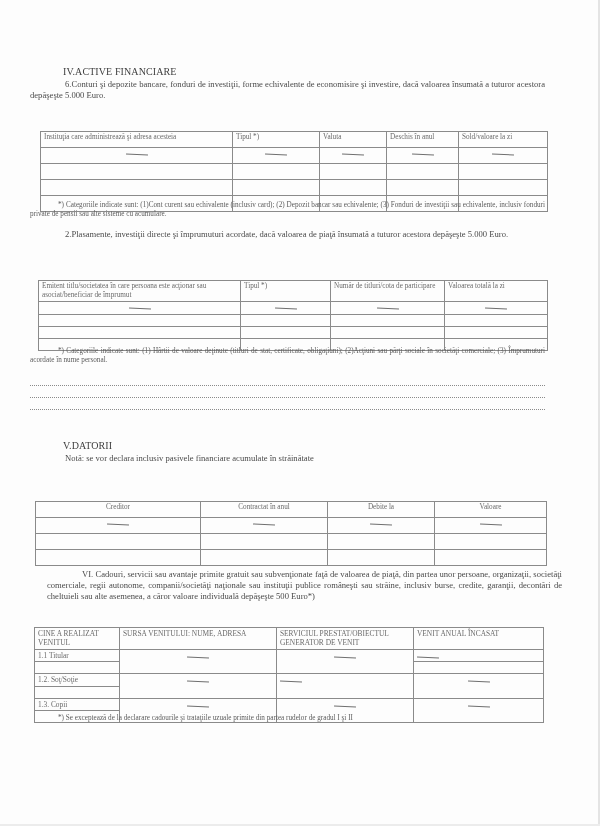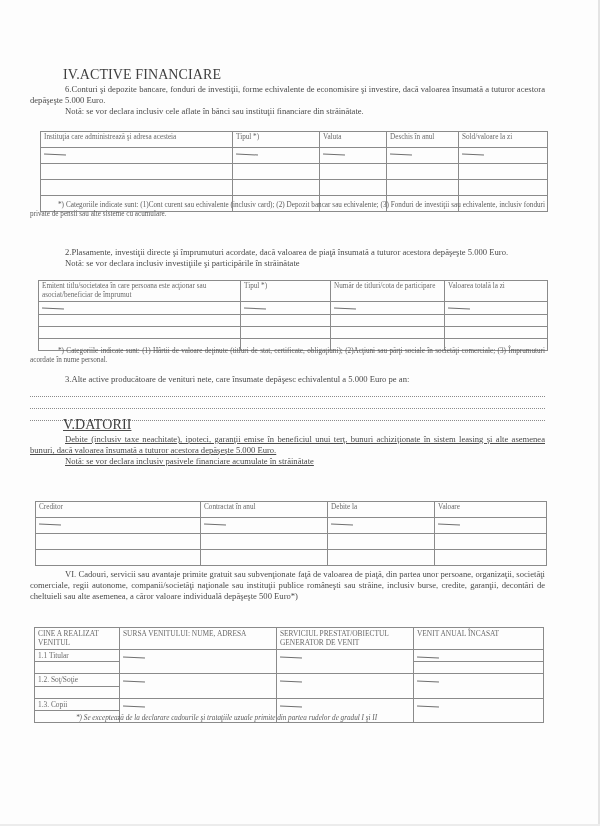--- a/index.html
+++ b/index.html
@@ -2,43 +2,42 @@
 <html><head>
   <meta charset="utf-8">
   <style>
     html, body { margin: 0; padding: 0; }
     body {
       width: 600px; height: 826px; background: #fdfdfd; position: relative; overflow: hidden;
       font-family: "Liberation Serif", serif; color: #4a4a4a; font-size: 8.6px; line-height: 1.28;
     }
     .page-edge { position: absolute; right: 0; top: 0; width: 2px; height: 826px; background: #e4e4e4; }
     .page-bottom { position: absolute; left: 0; bottom: 0; width: 600px; height: 2px; background: #ececec; }
-    .title { font-size: 14px; letter-spacing: 0.1px; margin: 0; padding-left: 33px; color: #3f3f3f; }
+    .title { font-size: 10px; letter-spacing: 0.1px; margin: 0; padding-left: 33px; color: #3f3f3f; }
     .para { margin: 0; text-align: justify; }
     .indent { text-indent: 35px; }
     .note { padding-left: 35px; margin: 0; }
     .blk { position: absolute; left: 30px; width: 515px; }
     table.form { border-collapse: collapse; width: 100%; font-size: 7.2px; color: #6a6a6a; }
     table.form td { border: 1px solid #8a8a8a; padding: 1px 3px; vertical-align: top; height: 13px; }
-    table.form td.center { }
+    table.form td.center { text-align: center; }
     .dash { display: inline-block; width: 22px; height: 1px; background: #6f6f6f; transform: rotate(3deg); margin-top: 5px; }
     .footnote { font-size: 7.2px; color: #5c5c5c; margin: 2px 0 0 0; text-align: justify; }
     .footnote.indent { text-indent: 28px; }
     .dotline { border-bottom: 1px dotted #8a8a8a; height: 11px; }
   </style>
 </head>
 <body>
 
 <div class="page-edge"></div>
 <div class="page-bottom"></div>
 
 <div class="blk" style="top:66px;">
   <p class="title">IV.ACTIVE FINANCIARE</p>
   <p class="para indent">6.Conturi şi depozite bancare, fonduri de investiţii, forme echivalente de economisire şi investire, dacă valoarea însumată a tuturor acestora depăşeşte 5.000 Euro.</p>
-  <p class="note">Notă: se vor declara inclusiv cele aflate în bănci sau instituţii financiare din străinătate.</p>
 </div>
 
 <div class="blk" style="top:131px; left:40px; width:508px;">
   <table class="form">
     <tbody>
         <tr>
       <td style="width:185px">Instituţia care administrează şi adresa acesteia</td>
       <td style="width:80px">Tipul *)</td>
       <td style="width:60px">Valuta</td>
       <td style="width:65px">Deschis în anul</td>
@@ -73,23 +72,22 @@
           <td></td>
         </tr>
   </tbody>
     </table>
 </div>
 
 <div class="blk" style="top:199px;">
   <p class="footnote indent">*) Categoriile indicate sunt: (1)Cont curent sau echivalente (inclusiv card); (2) Depozit bancar sau echivalente; (3) Fonduri de investiţii sau echivalente, inclusiv fonduri private de pensii sau alte sisteme cu acumulare.</p>
 </div>
 
-<div class="blk" style="top:247px;">
+<div class="blk" style="top:229px;">
   <p class="para indent">2.Plasamente, investiţii directe şi împrumuturi acordate, dacă valoarea de piaţă însumată a tuturor acestora depăşeşte 5.000 Euro.</p>
-  <p class="note">Notă: se vor declara inclusiv investiţiile şi participările în străinătate</p>
 </div>
 
 <div class="blk" style="top:280px; left:38px; width:510px;">
   <table class="form">
     <tbody>
         <tr>
       <td style="width:195px; height:18px;">Emitent titlu/societatea în care persoana este acţionar sau asociat/beneficiar de împrumut</td>
       <td style="width:83px">Tipul *)</td>
       <td style="width:107px">Număr de titluri/cota de participare</td>
       <td>Valoarea totală la zi</td>
@@ -120,29 +118,27 @@
         </tr>
   </tbody>
     </table>
 </div>
 
 <div class="blk" style="top:345px;">
   <p class="footnote indent">*) Categoriile indicate sunt: (1) Hârtii de valoare deţinute (titluri de stat, certificate, obligaţiuni); (2)Acţiuni sau părţi sociale în societăţi comerciale; (3) Împrumuturi acordate în nume personal.</p>
 </div>
 
 <div class="blk" style="top:374px;">
-  <p class="note" style="padding-left:35px">3.Alte active producătoare de venituri nete, care însumate depăşesc echivalentul a 5.000 Euro pe an:</p>
   <div class="dotline"></div>
   <div class="dotline"></div>
   <div class="dotline"></div>
 </div>
 
-<div class="blk" style="top:416px;text-decoration:underline;">
+<div class="blk" style="top:440px;">
   <p class="title">V.DATORII</p>
-  <p class="para indent">Debite (inclusiv taxe neachitate), ipoteci, garanţii emise în beneficiul unui terţ, bunuri achiziţionate în sistem leasing şi alte asemenea bunuri, dacă valoarea însumată a tuturor acestora depăşeşte 5.000 Euro.</p>
   <p class="note">Notă: se vor declara inclusiv pasivele financiare acumulate în străinătate</p>
 </div>
 
 <div class="blk" style="top:501px; left:35px; width:512px;">
   <table class="form">
     <tbody>
         <tr>
       <td class="center" style="width:158px">Creditor</td>
       <td class="center" style="width:120px">Contractat în anul</td>
       <td class="center" style="width:100px">Debite la</td>
@@ -163,21 +159,21 @@
     <tr>
           <td></td>
           <td></td>
           <td></td>
           <td></td>
         </tr>
   </tbody>
     </table>
 </div>
 
-<div class="blk" style="top:569px;">
+<div class="blk" style="top:569px;margin-left:17px;">
   <p class="para indent">VI. Cadouri, servicii sau avantaje primite gratuit sau subvenţionate faţă de valoarea de piaţă, din partea unor persoane, organizaţii, societăţi comerciale, regii autonome, companii/societăţi naţionale sau instituţii publice româneşti sau străine, inclusiv burse, credite, garanţii, decontări de cheltuieli sau alte asemenea, a căror valoare individuală depăşeşte 500 Euro*)</p>
 </div>
 
 <div class="blk" style="top:627px; left:34px; width:510px;">
   <table class="form" style="font-size:7.4px">
     <tbody>
         <tr>
       <td style="width:78px; height:18px;margin-top:28px;">CINE A REALIZAT VENITUL</td>
       <td style="width:150px">SURSA VENITULUI: NUME, ADRESA</td>
       <td style="width:130px">SERVICIUL PRESTAT/OBIECTUL GENERATOR DE VENIT</td>
@@ -208,15 +204,15 @@
       <td class="center" rowspan="2"><span class="dash"></span></td>
       <td class="center" rowspan="2"><span class="dash"></span></td>
     </tr>
     <tr>
           <td style="height:9px"></td>
         </tr>
   </tbody>
     </table>
 </div>
 
-<div class="blk" style="top:712px; left:76px; width:480px;font-style:italic;">
+<div class="blk" style="top:712px; left:58px; width:480px;">
   <p class="footnote">*) Se exceptează de la declarare cadourile şi trataţiile uzuale primite din partea rudelor de gradul I şi II</p>
 </div>
 
 </body></html>

